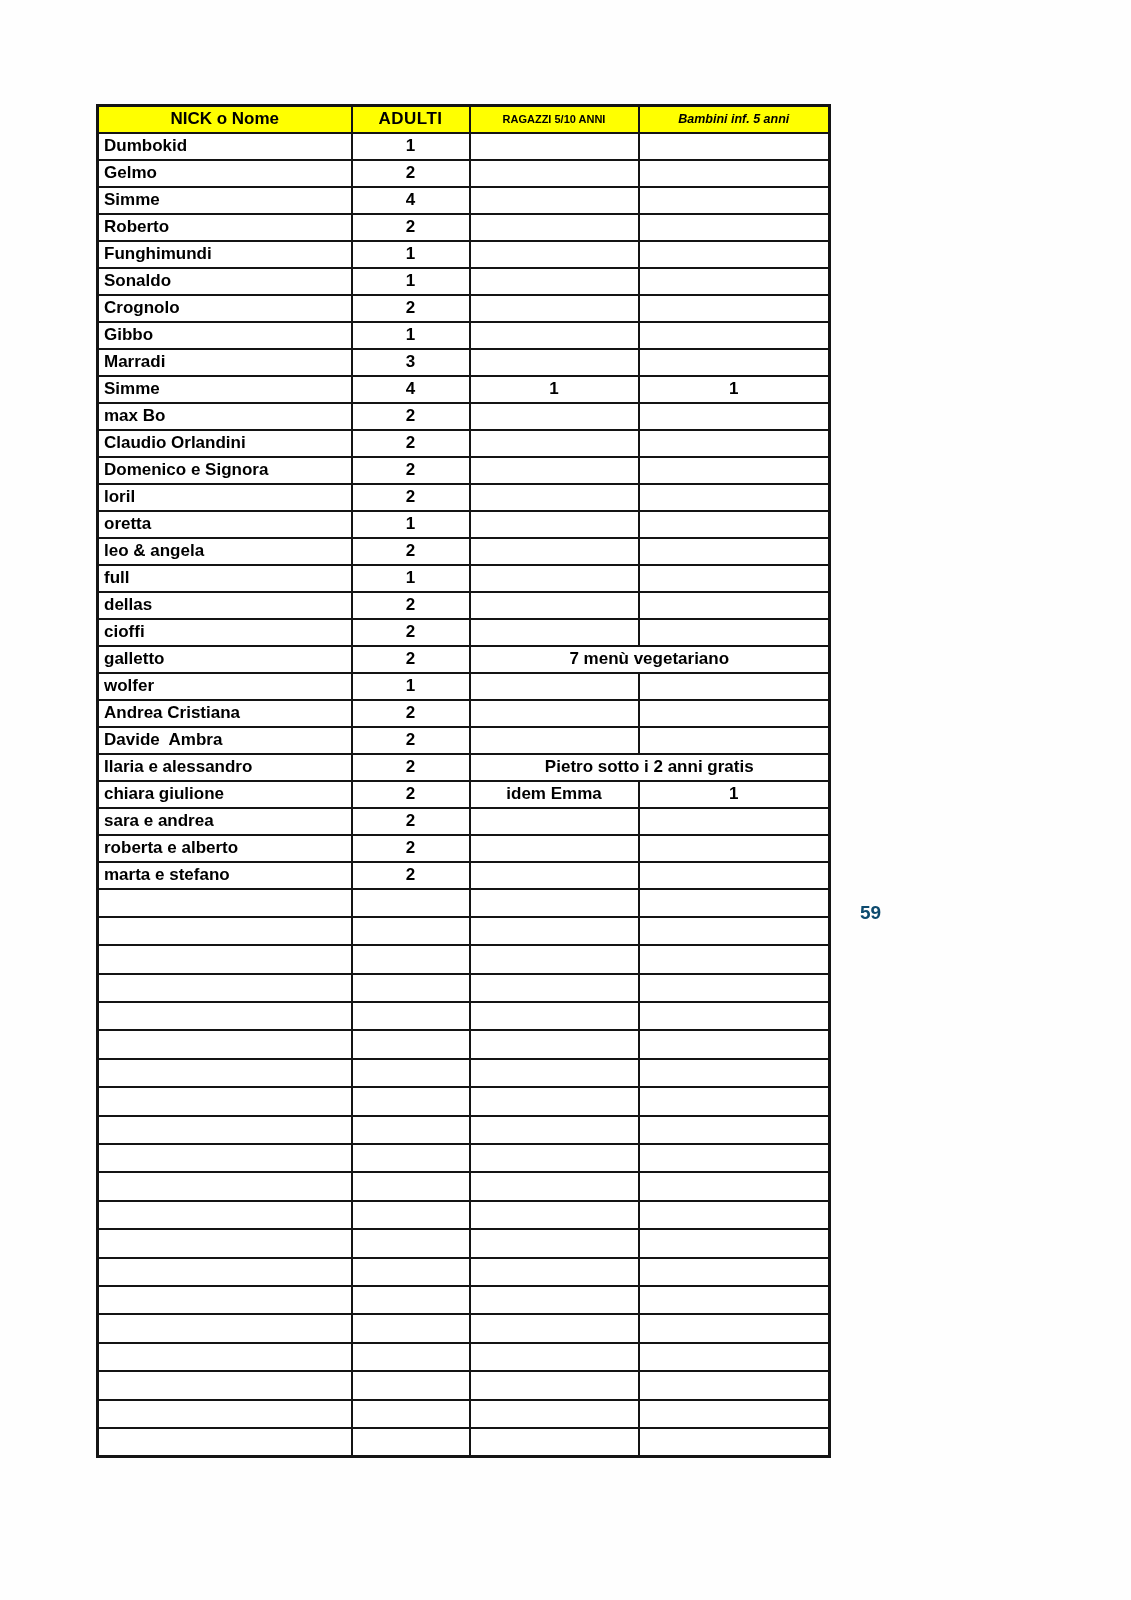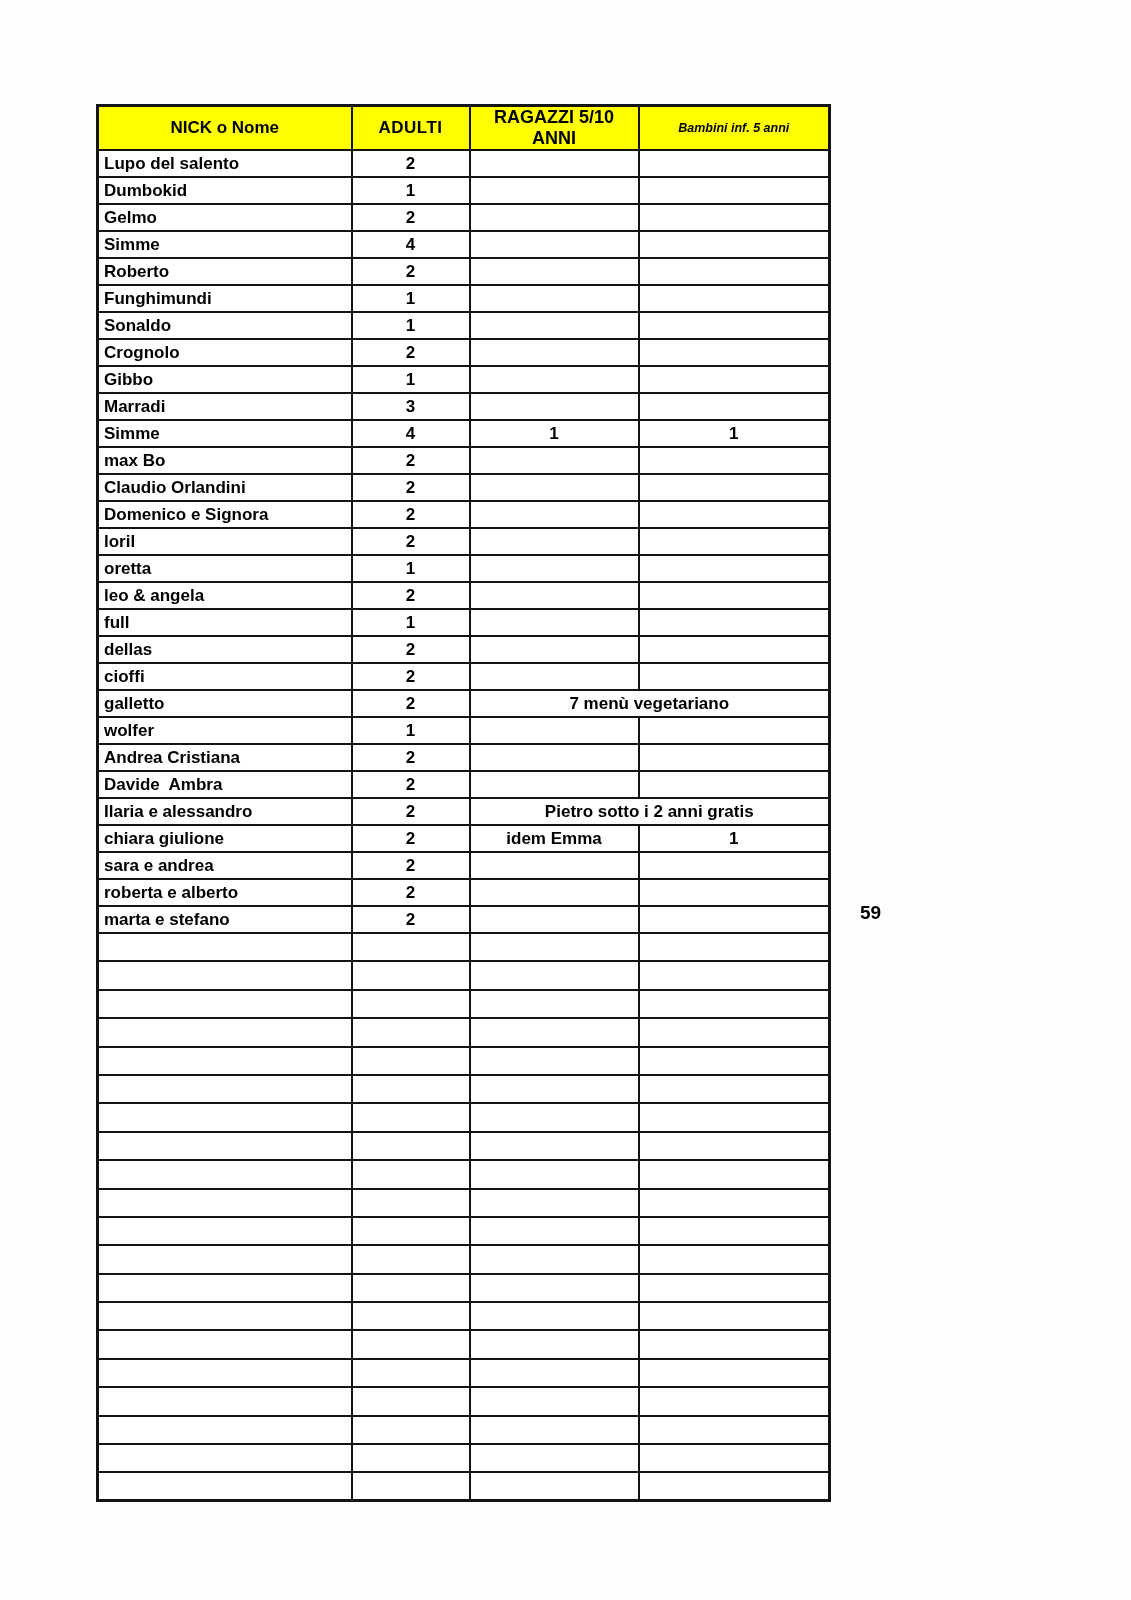--- a/index.html
+++ b/index.html
@@ -37,21 +37,21 @@
   }
   .sheet th {
     background: var(--header-bg);
     height: 27px;
     font-weight: bold;
     text-align: center;
     vertical-align: middle;
   }
   th.h-nick    { font-size: 17px; }
   th.h-adulti  { font-size: 17px; letter-spacing: 0.5px; margin-left: 9px; }
-  th.h-ragazzi { font-size: 18px; }
+  th.h-ragazzi { font-size: 11px; }
   th.h-bambini { font-size: 12.5px; font-style: italic; }
   .sheet td {
     height: 27px;
     font-size: 17px;
     font-weight: bold;
     vertical-align: middle;
     background: #ffffff;
   }
   td.name {
     text-align: left;
@@ -61,21 +61,21 @@
   td.num {
     text-align: center;
   }
   tr.empty td { height: 28.4px; }
   .total-note {
     position: absolute;
     left: 860px;
     top: 902px;
     font-size: 19px;
     font-weight: bold;
-    color: #000000;
+    color: #0c4a6e;
   }
 </style>
 </head>
 <body>
 
 <div class="page">
 
   <table class="sheet">
     <colgroup>
       <col style="width:254px">
@@ -86,26 +86,20 @@
     <thead>
       <tr>
         <th class="h-nick">NICK o Nome</th>
         <th class="h-adulti">ADULTI</th>
         <th class="h-ragazzi">RAGAZZI 5/10 ANNI</th>
         <th class="h-bambini">Bambini inf. 5 anni</th>
       </tr>
     </thead>
     <tbody>
         <tr>
-          <td class="name">Lupo del salento</td>
-          <td class="num">2</td>
-          <td class="num"></td>
-          <td class="num"></td>
-        </tr>
-        <tr>
           <td class="name">Dumbokid</td>
           <td class="num">1</td>
           <td class="num"></td>
           <td class="num"></td>
         </tr>
         <tr>
           <td class="name">Gelmo</td>
           <td class="num">2</td>
           <td class="num"></td>
           <td class="num"></td>

